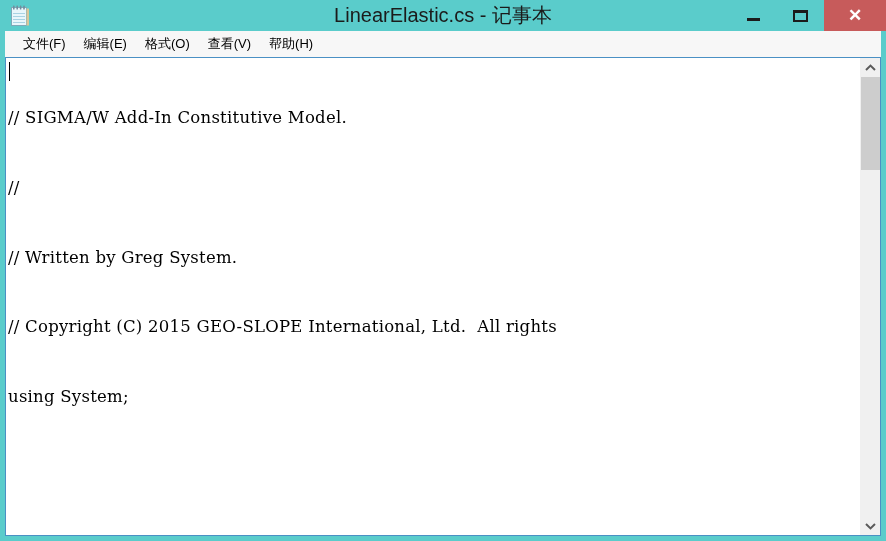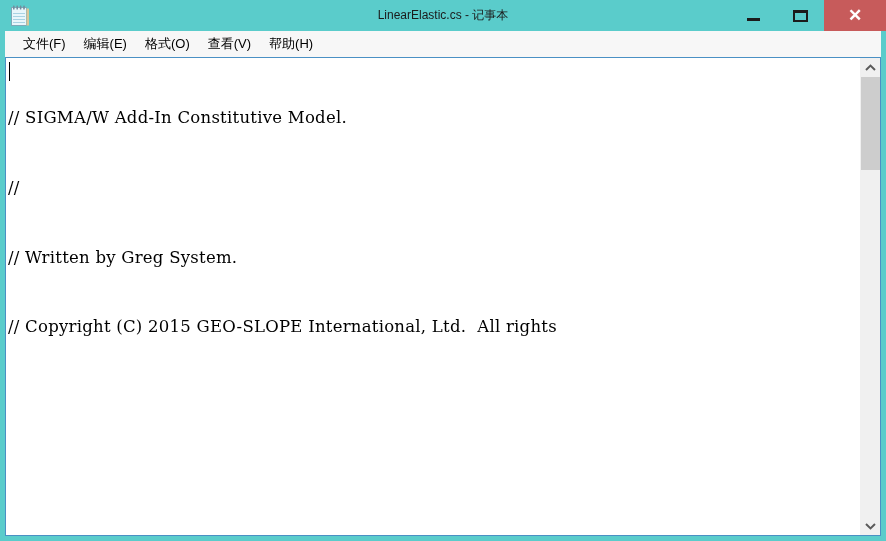--- a/index.html
+++ b/index.html
@@ -43,21 +43,21 @@
     height: 22px;
   }
   .title-text {
     position: absolute;
     left: 0;
     right: 0;
     top: 0;
     height: 31px;
     line-height: 31px;
     text-align: center;
-    font-size: 12px;
+    font-size: 20px;
     color: #1b1b1b;
     font-family: "Liberation Sans", sans-serif;
     letter-spacing: 0px;
     white-space: nowrap;
   }
   .win-controls {
     position: absolute;
     right: 0;
     top: 0;
     height: 31px;
@@ -253,20 +253,21 @@
 
   <div class="client">
 
     <div class="text-area">
       <span class="caret"></span>
       <div class="doc">
         <div class="ln">// SIGMA/W Add-In Constitutive Model.</div>
         <div class="ln">//</div>
         <div class="ln">// Written by Greg System.</div>
         <div class="ln">// Copyright (C) 2015 GEO-SLOPE International, Ltd.  All rights</div>
+        <div class="ln">using System;</div>
         <div class="ln"></div>
         
         
         
         
         
         
         
         
         

